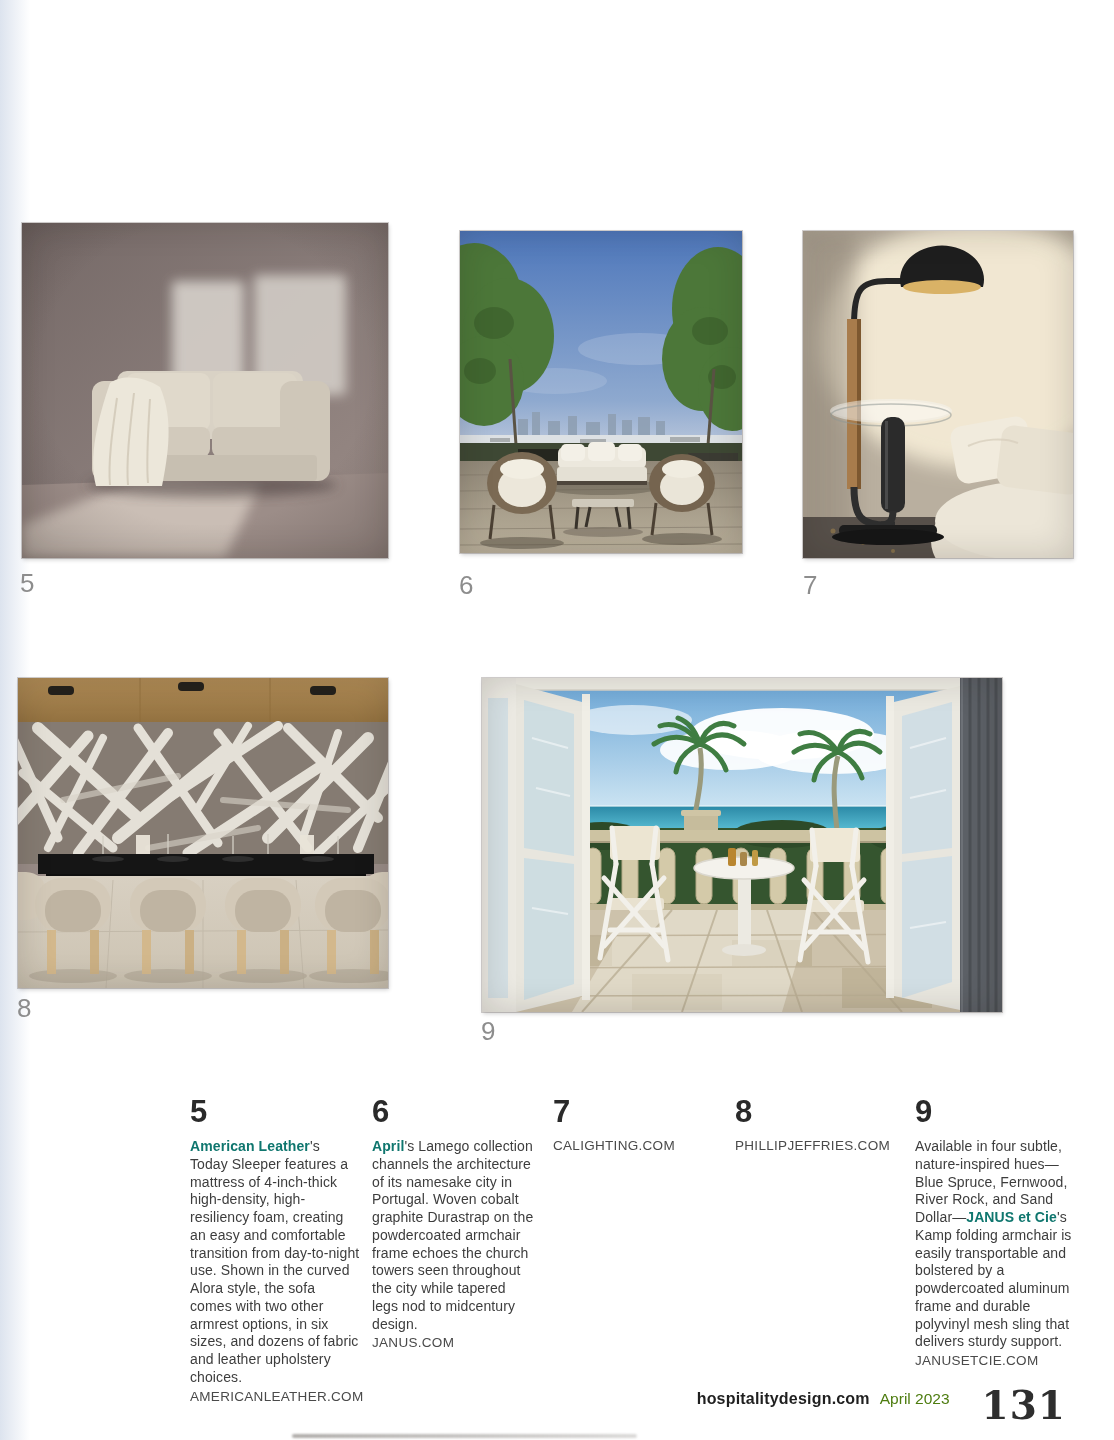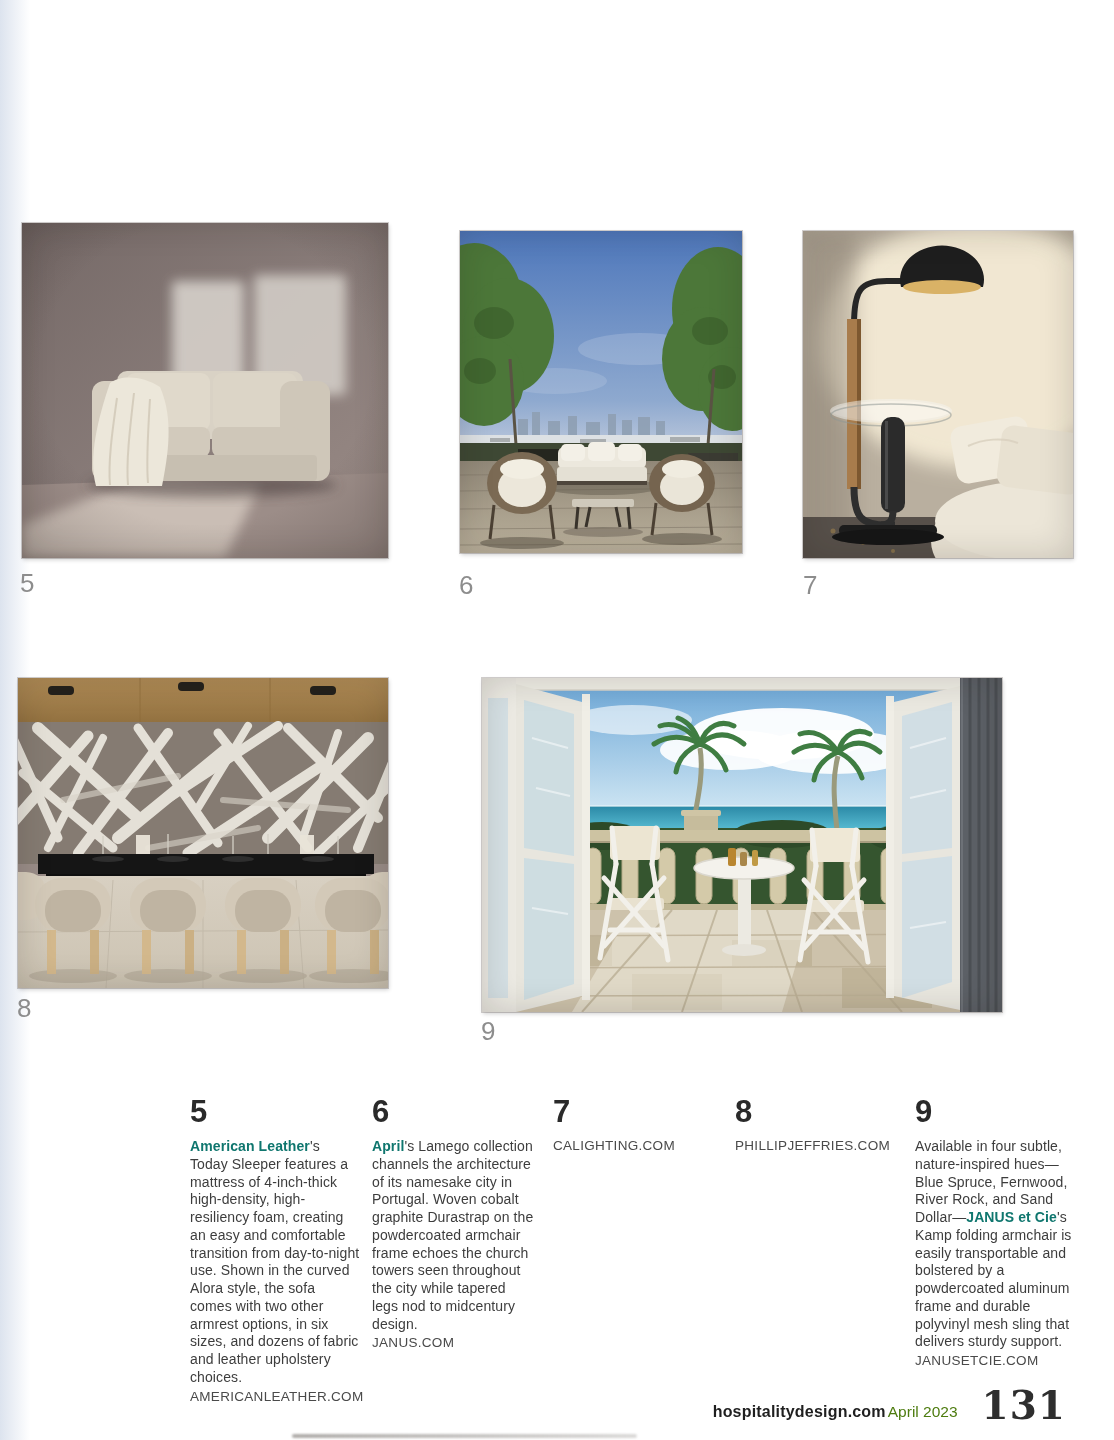--- a/index.html
+++ b/index.html
@@ -41,21 +41,21 @@
   }
   .caption .body{
     font-size:14px;line-height:1.27;letter-spacing:.1px;
   }
   .caption .body .bold{font-weight:bold;color:#0f766e;}
   .caption .url{
     font-size:13.5px;color:#4a4a4a;letter-spacing:.3px;margin-top:2px;
   }
   .footer{
     position:absolute;top:1390px;right:48px;
-    display:flex;align-items:flex-end;gap:2px;
+    display:flex;align-items:flex-start;gap:10px;
   }
   .footer .site{font-size:16px;font-weight:bold;color:#1f1f1f;letter-spacing:.2px;}
   .footer .issue{font-size:15.5px;color:#4d7c0f;}
   .footer .pagenum{
     font-family:"DejaVu Serif", serif;
     font-size:39px;font-weight:bold;color:#2e2e2e;
     line-height:.8;margin-left:22px;letter-spacing:1px;
   }
   .bottom-smudge{
     position:absolute;left:292px;top:1434px;width:345px;height:4px;

